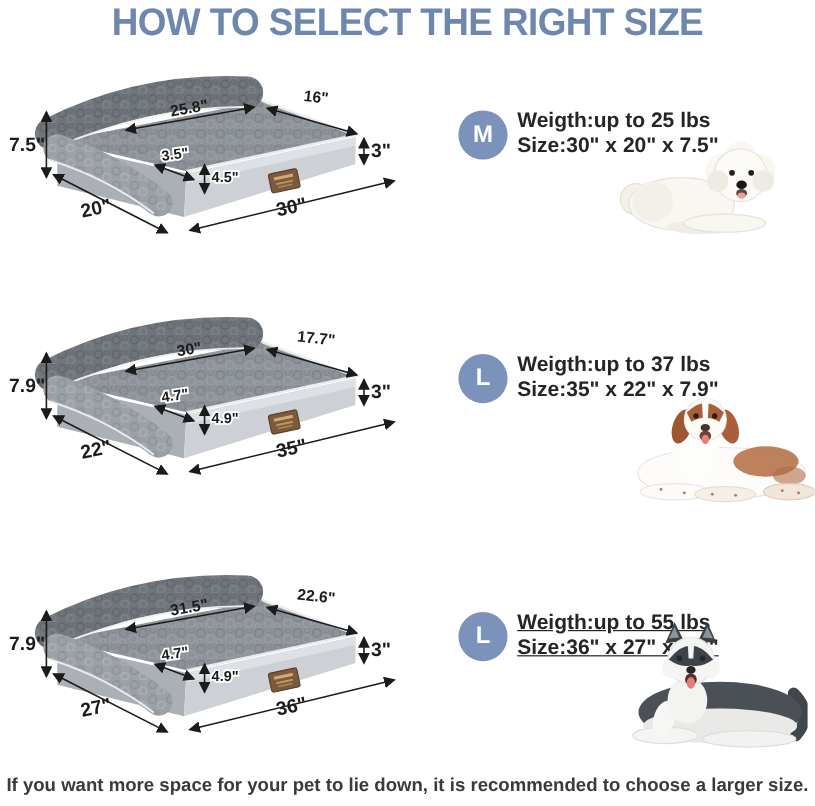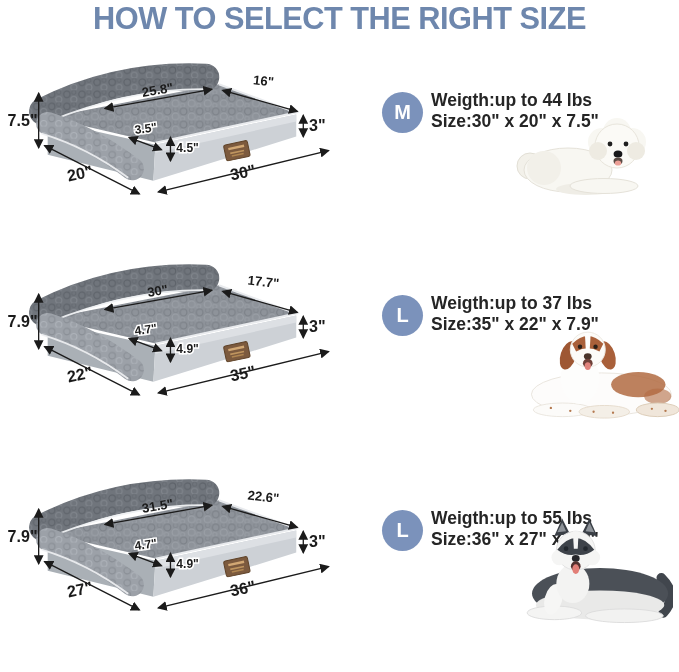--- a/index.html
+++ b/index.html
@@ -18,21 +18,21 @@
   .d13{font-size:13px;font-weight:bold;}
   .d16{font-size:16px;font-weight:bold;}
   .d12{font-size:12px;font-weight:bold;}
   .halo{paint-order:stroke;stroke:#ffffff;stroke-width:3px;}
   .badge{position:absolute;left:382px;width:41px;height:41px;border-radius:50%;
         background:#7b92bb;color:#fff;display:flex;align-items:center;justify-content:center;
         font-size:20px;font-weight:bold;}
   .row1 .badge{top:50px;} .row2 .badge{top:52px;} .row3 .badge{top:52px;}
   .info{position:absolute;left:431px;font-size:17.5px;font-weight:bold;color:#252525;
         line-height:21px;white-space:nowrap;}
-  .row1 .info{top:48px;} .row2 .info{top:50px;} .row3 .info{top:50px;}
+  .row1 .info{top:48px;} .row2 .info{top:50px;} .row3 .info{top:50px;text-decoration:underline;}
   .dog{position:absolute;}
   .dog1{left:516px;top:74px;width:140px;height:80px;}
   .dog2{left:512px;top:77px;width:170px;height:100px;}
   .dog3{left:498px;top:60px;width:175px;height:108px;}
   .footer{position:absolute;top:646px;left:0;width:679px;margin:0;text-align:center;
         font-size:15.5px;font-weight:bold;color:#3a3a3a;}
 </style>
 </head>
 <body>
 
@@ -102,21 +102,21 @@
         <text class="d16" transform="translate(78,136) rotate(-12)">20"</text>
         <line x1="155" y1="149" x2="324" y2="108" marker-start="url(#arr)" marker-end="url(#arr)"></line>
         <text class="d16" transform="translate(240,135) rotate(-12)">30"</text>
       </g>
     </svg>
 
     <div class="badge">
         <span>M</span>
       </div>
     <div class="info">
-      <div>Weigth:up to 44 lbs</div>
+      <div>Weigth:up to 25 lbs</div>
       <div>Size:30" x 20" x 7.5"</div>
     </div>
 
     <svg class="dog dog1" viewBox="0 0 140 80">
       <circle cx="14" cy="50" r="13" fill="#f3f1ea" stroke="#e2dfd5"></circle>
       <ellipse cx="52" cy="54" rx="44" ry="22" fill="#f8f7f2" stroke="#e5e2d9"></ellipse>
       <circle cx="28" cy="52" r="17" fill="#f2f0e9"></circle>
       <ellipse cx="70" cy="73" rx="30" ry="6" fill="#efede6"></ellipse>
       <ellipse cx="88" cy="70" rx="34" ry="7.5" fill="#f8f7f2" stroke="#e5e2d9"></ellipse>
       <circle cx="86" cy="26" r="14" fill="#f8f7f2"></circle>
@@ -274,13 +274,14 @@
       <path d="M61,31 Q80,7 99,31 Q90,38 80,36 Q70,38 61,31 Z" fill="#3e434a"></path>
       <polygon points="77,12 83,12 82,30 78,30" fill="#f5f5f4"></polygon>
       <circle cx="70" cy="30" r="2.4" fill="#23282e"></circle>
       <circle cx="90" cy="30" r="2.4" fill="#23282e"></circle>
       <ellipse cx="80" cy="40" rx="4" ry="3.4" fill="#26262a"></ellipse>
       <ellipse cx="80" cy="48" rx="5" ry="5" fill="#53302e"></ellipse>
       <ellipse cx="80" cy="51" rx="3.6" ry="5" fill="#e27e77"></ellipse>
     </svg>
   </section>
 
+  <p class="footer">If you want more space for your pet to lie down, it is recommended to choose a larger size.</p>
 </div>
 
 </body></html>

